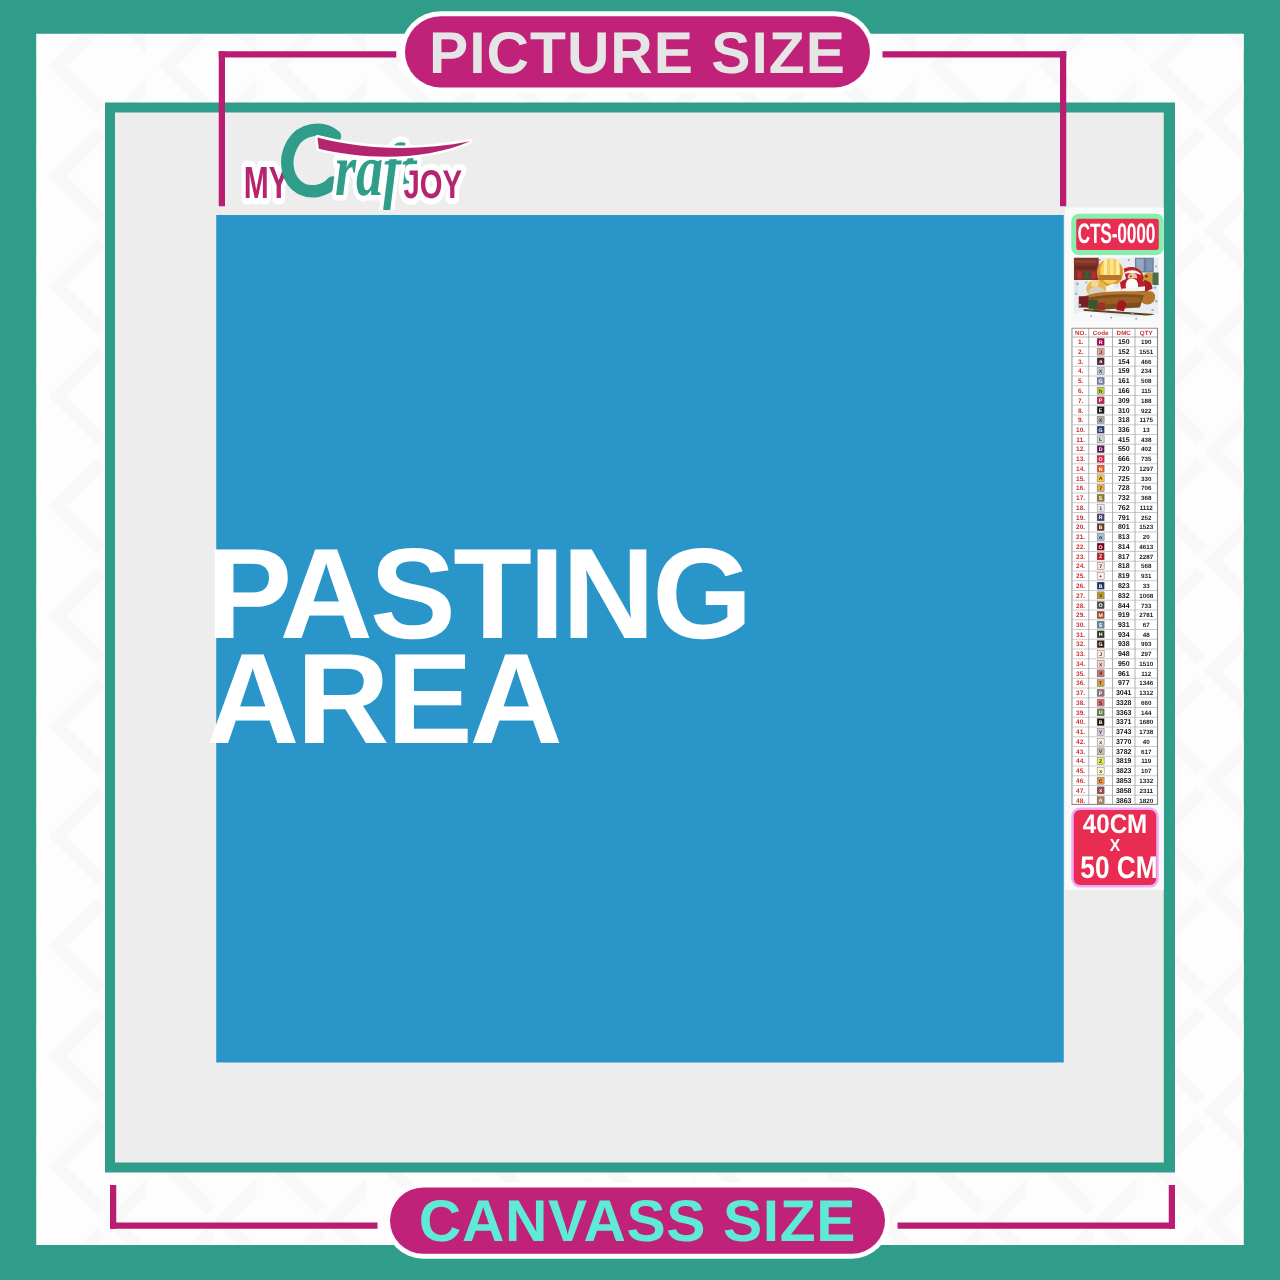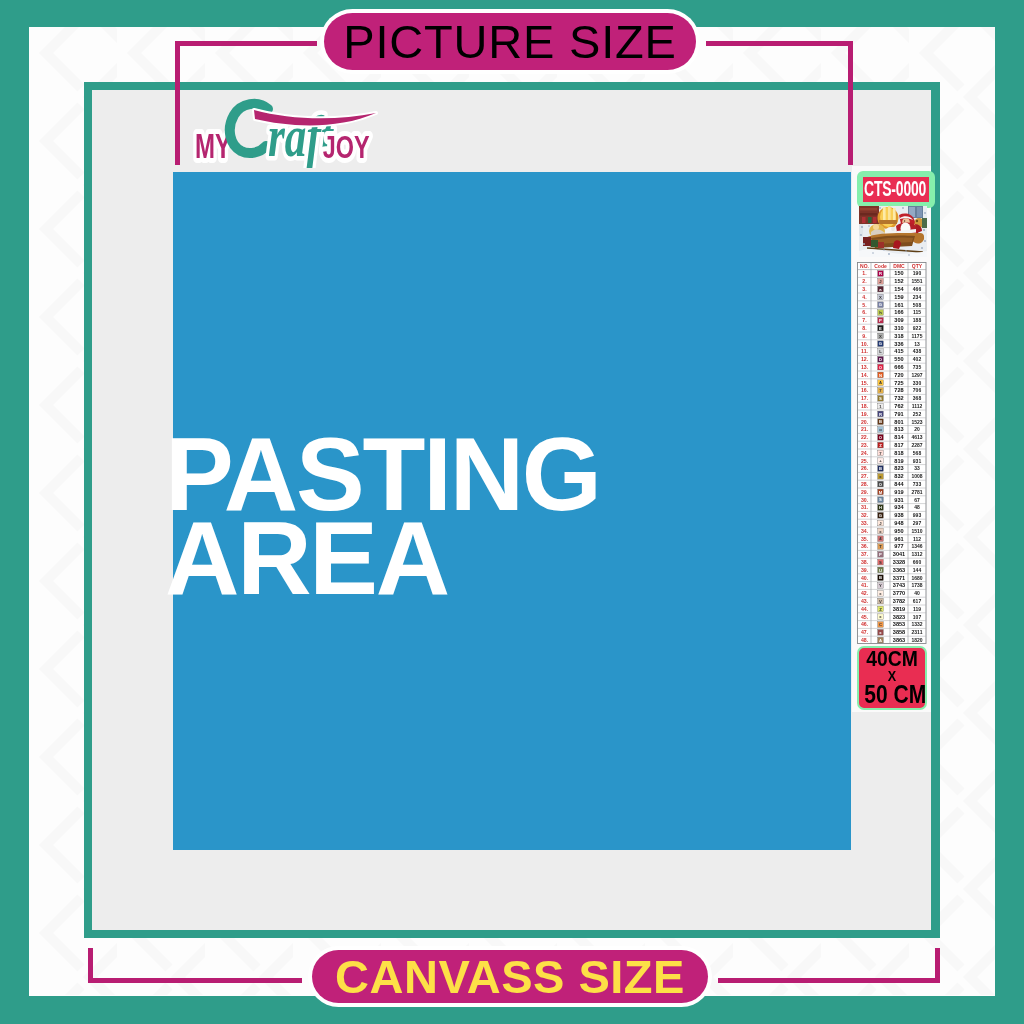--- a/index.html
+++ b/index.html
@@ -39,33 +39,33 @@
 
 <div class="abs" style="left:174.5px;top:40.5px;width:5px;height:124.5px;background:#b81d72;"></div>
 
 <div class="abs" style="left:174.5px;top:40.5px;width:142.5px;height:5.2px;background:#b81d72;"></div>
 
 <div class="abs" style="left:848px;top:40.5px;width:5px;height:124.5px;background:#b81d72;"></div>
 
 <div class="abs" style="left:706px;top:40.5px;width:147px;height:5.2px;background:#b81d72;"></div>
 
 <div class="abs" style="left:324px;top:13px;width:372px;height:57px;border-radius:29px;background:#c02179;box-shadow:0 0 0 4px #ffffff;display:flex;align-items:center;justify-content:center;">
-<span style="color:#000000;font-weight:normal;font-size:47px;letter-spacing:0.8px;">PICTURE SIZE</span>
+<span style="color:#e5e5e5;font-weight:bold;font-size:47px;letter-spacing:0.8px;">PICTURE SIZE</span>
 </div>
 
 <div class="abs" style="left:87.5px;top:947.5px;width:5px;height:35px;background:#b81d72;"></div>
 
 <div class="abs" style="left:87.5px;top:977.5px;width:214.5px;height:5px;background:#b81d72;"></div>
 
 <div class="abs" style="left:935px;top:947.5px;width:5px;height:35px;background:#b81d72;"></div>
 
 <div class="abs" style="left:718px;top:977.5px;width:222px;height:5px;background:#b81d72;"></div>
 
 <div class="abs" style="left:312px;top:950px;width:396px;height:53px;border-radius:27px;background:#c02179;box-shadow:0 0 0 4px #ffffff;display:flex;align-items:center;justify-content:center;">
-<span style="color:#fde047;font-weight:bold;font-size:47px;letter-spacing:0.5px;">CANVASS SIZE</span>
+<span style="color:#5eead4;font-weight:bold;font-size:47px;letter-spacing:0.5px;">CANVASS SIZE</span>
 </div>
 
 <svg class="abs" style="left:186px;top:93px;" width="200" height="75" viewBox="0 0 200 75" xmlns="http://www.w3.org/2000/svg">
 <g style="paint-order:stroke;stroke:#ffffff;stroke-linejoin:round">
 
 <g transform="translate(9,65) scale(0.667,1)">
         <text x="0" y="0" font-family="Liberation Sans, sans-serif" font-weight="bold" font-size="36" fill="#b5256f" stroke-width="10">MY</text>
       </g>
 
 <path d="M82,16 C72,7 55,10 48,22 C40,36 44,52 55,58 C63,62 74,60 80,53" fill="none" stroke="#2f9d8a" stroke-width="10" stroke-linecap="round"></path>
@@ -74,21 +74,21 @@
       </g>
 
 <path d="M68,17 C105,27 150,28 190,20 C151,37 103,34 69,26 Z" fill="#b5256f" stroke-width="4"></path>
 
 <g transform="translate(136.7,65.4) scale(0.732,1)">
         <text x="0" y="0" font-family="Liberation Sans, sans-serif" font-weight="bold" font-size="32" fill="#b5256f" stroke-width="10">JOY</text>
       </g>
 </g>
 </svg>
 
-<div class="abs" style="left:856.5px;top:170.5px;width:66px;height:25px;background:#e92d52;border:6px solid #86efac;border-radius:6px;display:flex;align-items:center;justify-content:center;">
+<div class="abs" style="left:856.5px;top:170.5px;width:66px;height:25px;background:#e92d52;border:4px solid #86efac;border-radius:6px;display:flex;align-items:center;justify-content:center;">
 <span style="color:#fff;font-weight:bold;font-size:22.5px;transform:scaleX(0.62);letter-spacing:-0.3px;white-space:nowrap;">CTS-0000</span>
 </div>
 
 <div class="abs" style="left:858.5px;top:205.5px;width:68px;height:51px;">
 <svg width="68" height="51" viewBox="0 0 68 51" xmlns="http://www.w3.org/2000/svg" style="position:absolute;left:0;top:0">
 <rect width="68" height="51" fill="#e9edf1"></rect>
 <rect x="0" y="0" width="20" height="18" fill="#7e3328"></rect>
 <rect x="1" y="2" width="17" height="2.5" fill="#93412f"></rect>
 <rect x="1" y="7" width="17" height="2.5" fill="#6b281f"></rect>
 <rect x="3" y="11" width="3.5" height="6" fill="#b03035"></rect>
@@ -448,17 +448,17 @@
 <text x="60.0" y="372.20" font-size="5.0" fill="#222">2311</text>
 <text x="7.5" y="380.00" font-size="5.2" fill="#d03030">48.</text>
 <rect x="20.70" y="375.30" width="5.6" height="5.6" fill="#a4835c" stroke="#555" stroke-width="0.3"></rect>
 <text x="23.5" y="379.70" font-size="4.2" fill="#ffffff">A</text>
 <text x="42.0" y="380.00" font-size="5.6" fill="#111">3863</text>
 <text x="60.0" y="380.00" font-size="5.0" fill="#222">1820</text>
 </g>
     </svg>
 </div>
 
-<div class="abs" style="left:856.5px;top:646px;width:66px;height:60px;background:#e92d52;border:2px solid #86efac;border-radius:7px;color:#000000;font-weight:bold;text-align:center;">
+<div class="abs" style="left:856.5px;top:646px;width:66px;height:60px;background:#e92d52;border:2px solid #f0abfc;border-radius:7px;color:#ffffff;font-weight:bold;text-align:center;">
 <div style="font-size:21.5px;line-height:19px;margin-top:1.5px;transform:scaleX(0.9);">40CM</div>
 <div style="font-size:14px;line-height:14px;transform:scaleX(0.9);">X</div>
 <div style="font-size:25px;line-height:22px;transform:scaleX(0.84);white-space:nowrap;">50 CM</div>
 </div>
 
 </body></html>

